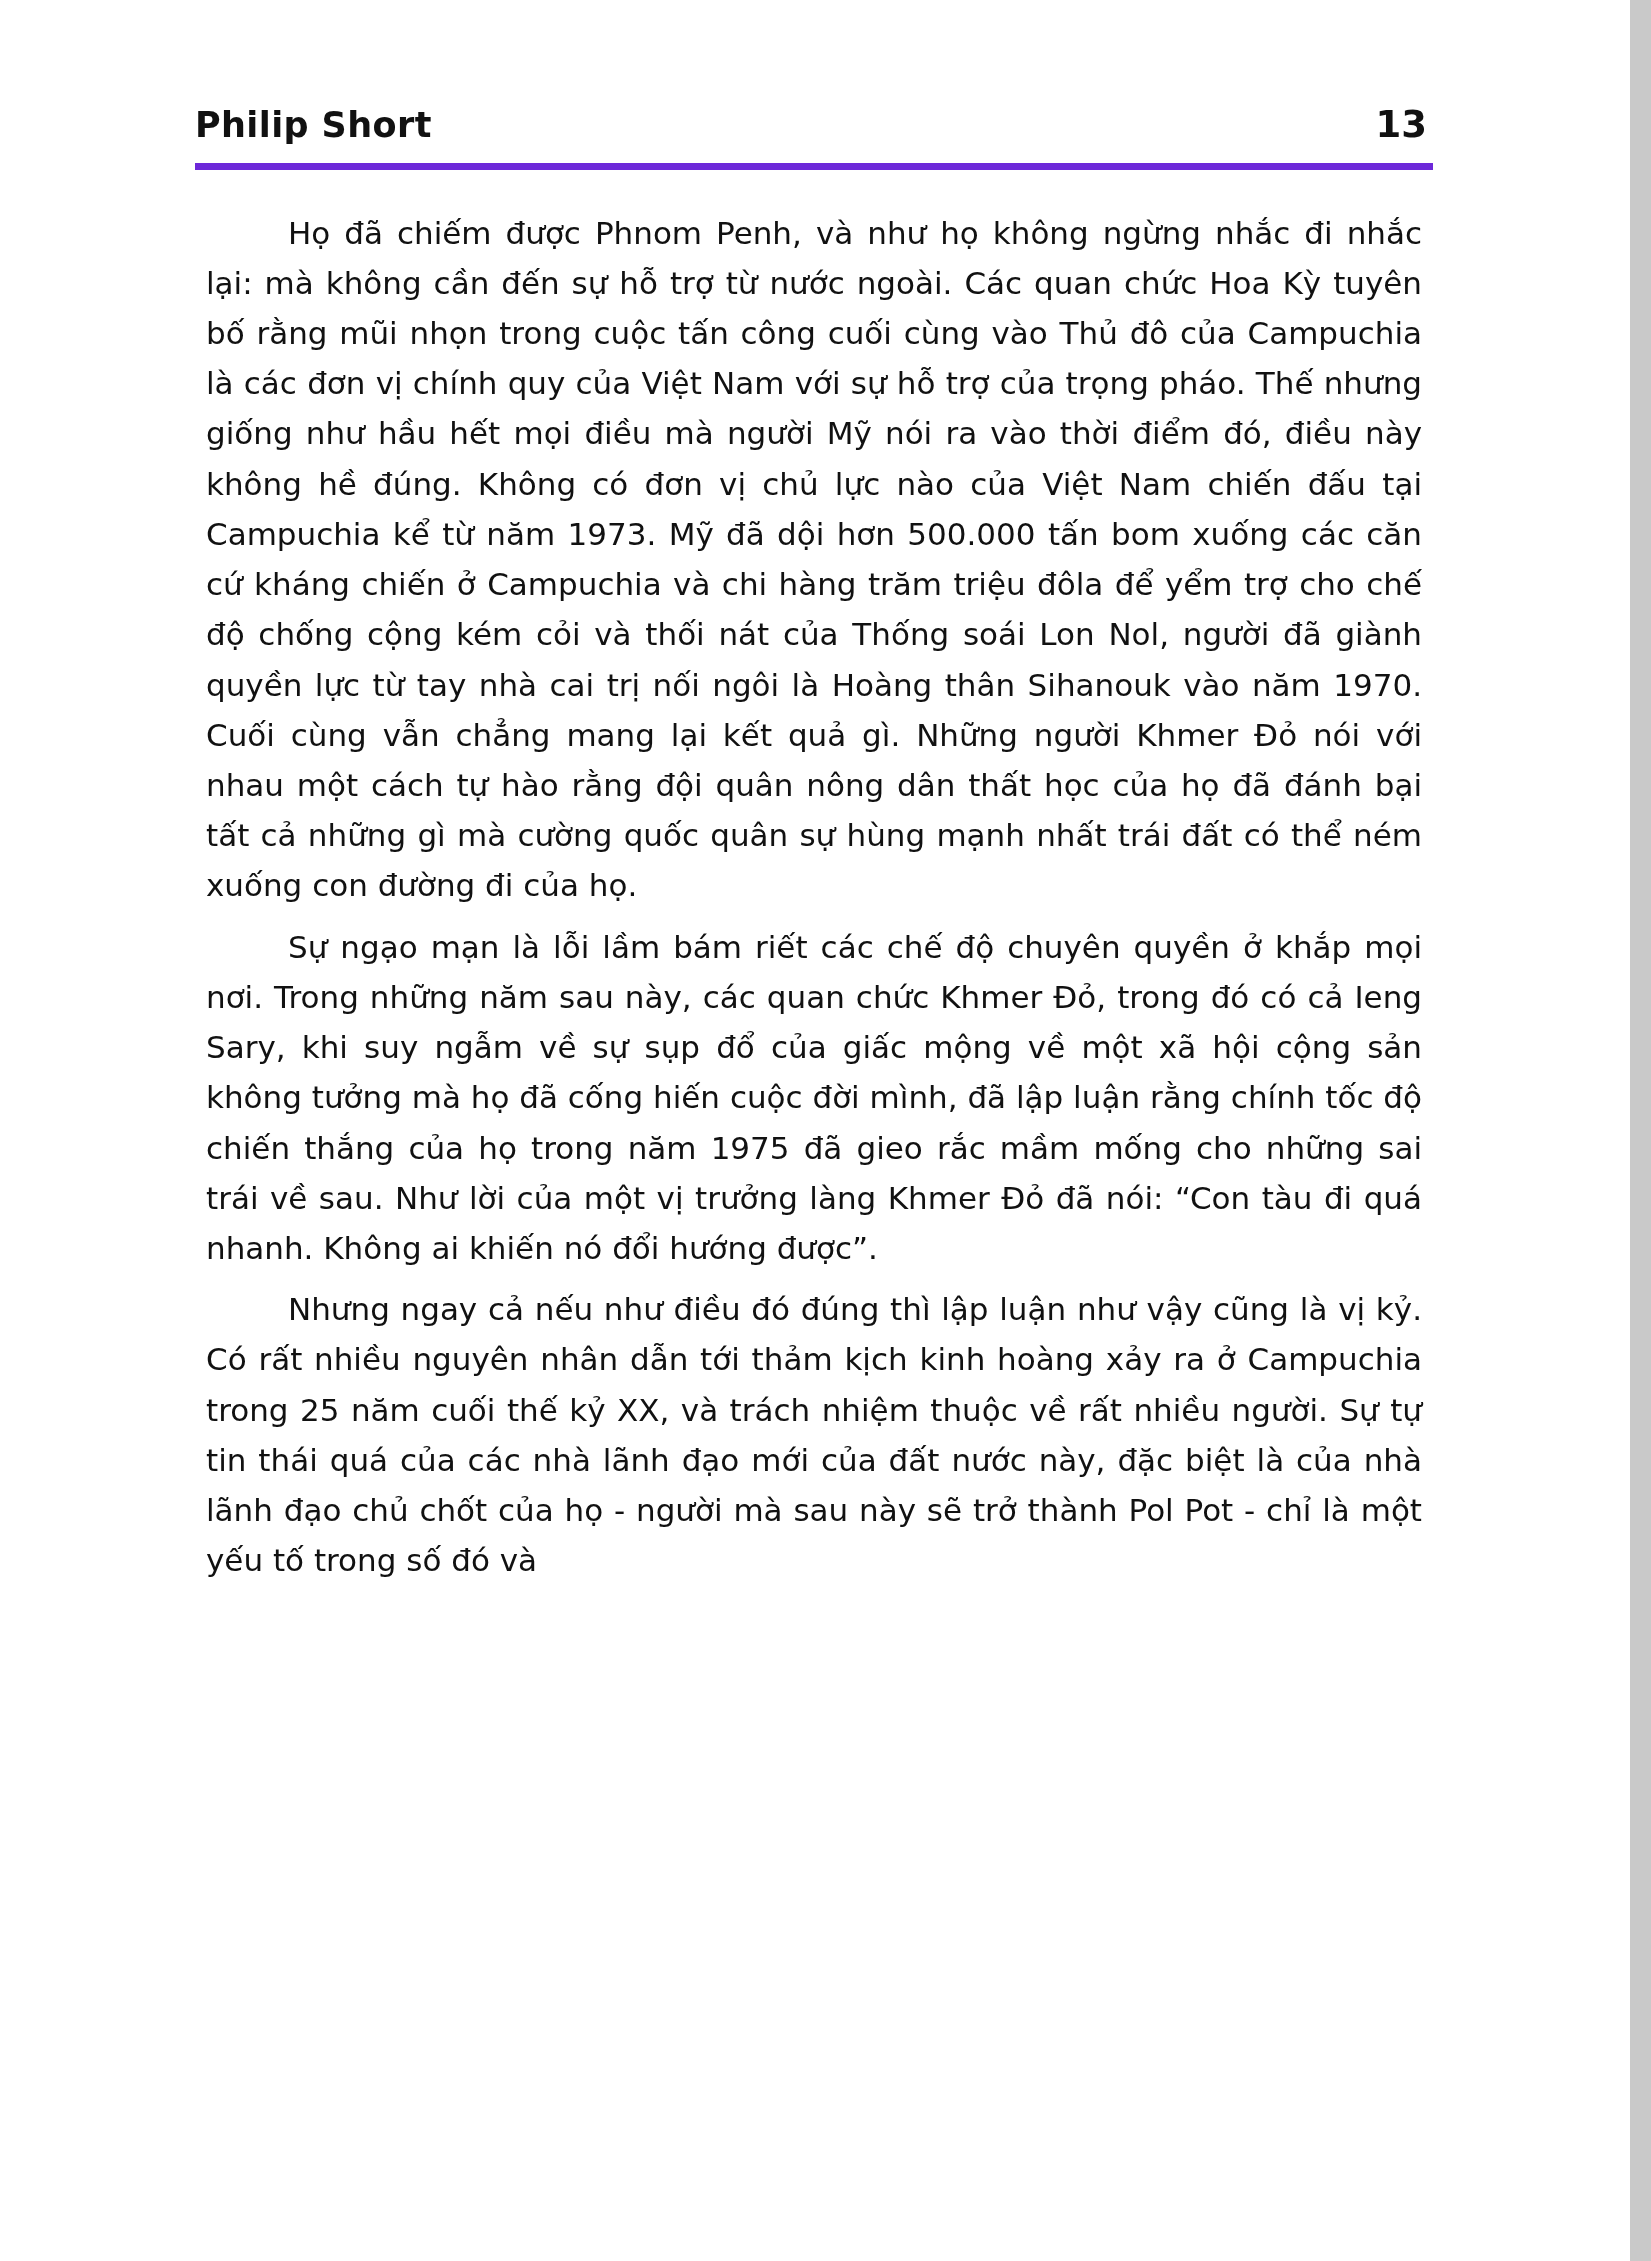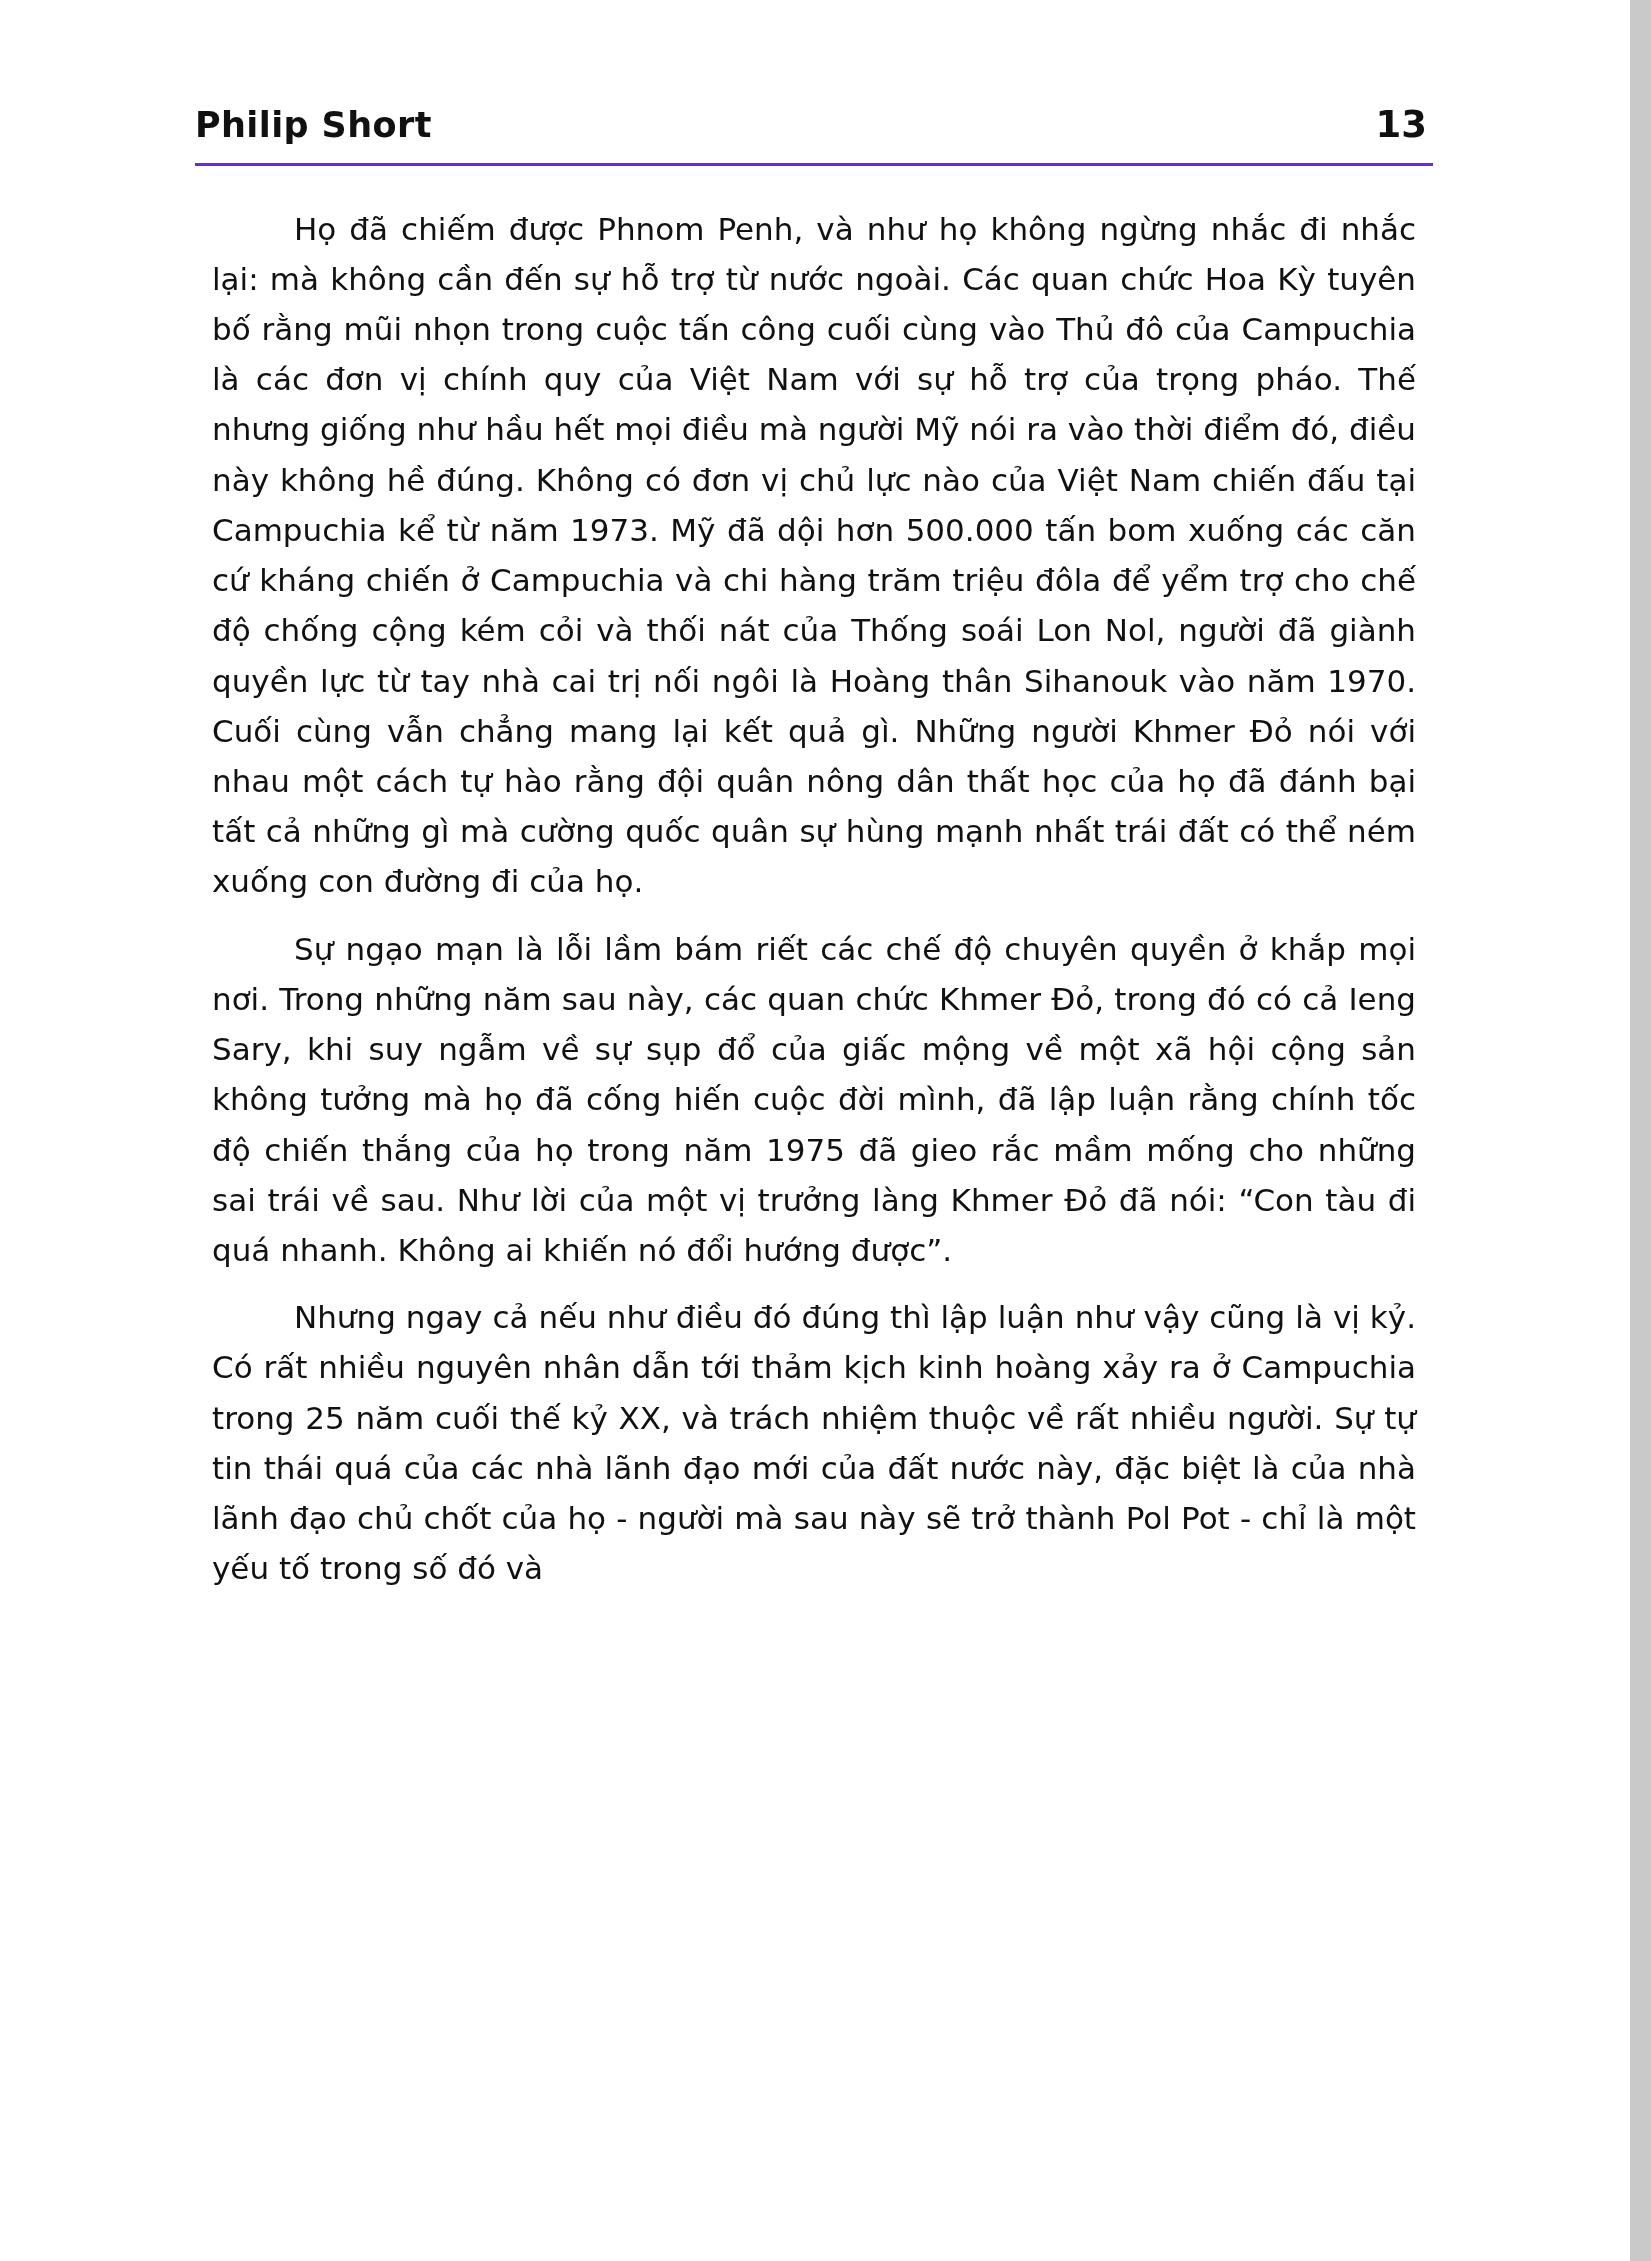--- a/index.html
+++ b/index.html
@@ -34,41 +34,41 @@
     left: 195px;
     top: 106px;
     width: 1238px;
   }
   .header {
     position: relative;
     display: flex;
     align-items: flex-end;
     justify-content: space-between;
     padding-bottom: 19.6px;
-    border-bottom: 3px solid #6d28d9;
+    border-bottom: 7px solid #6d28d9;
   }
   .header-title {
     font-size: 35px;
     font-weight: bold;
     letter-spacing: 0.4px;
     color: #111111;
     line-height: 1;
   }
   .header-page {
     font-size: 37px;
     font-weight: bold;
     color: #111111;
     line-height: 1;
     padding-right: 6px;
   }
   .body-text {
     margin-top: 38px;
   }
   p {
-    margin: 17px;
+    margin: 11px;
     font-size: 31px;
     line-height: 1.62;
     color: #111111;
     text-align: justify;
     text-justify: inter-word;
     text-indent: 82px;
     hyphens: none;
   }
   p + p {
     margin-top: 0;

